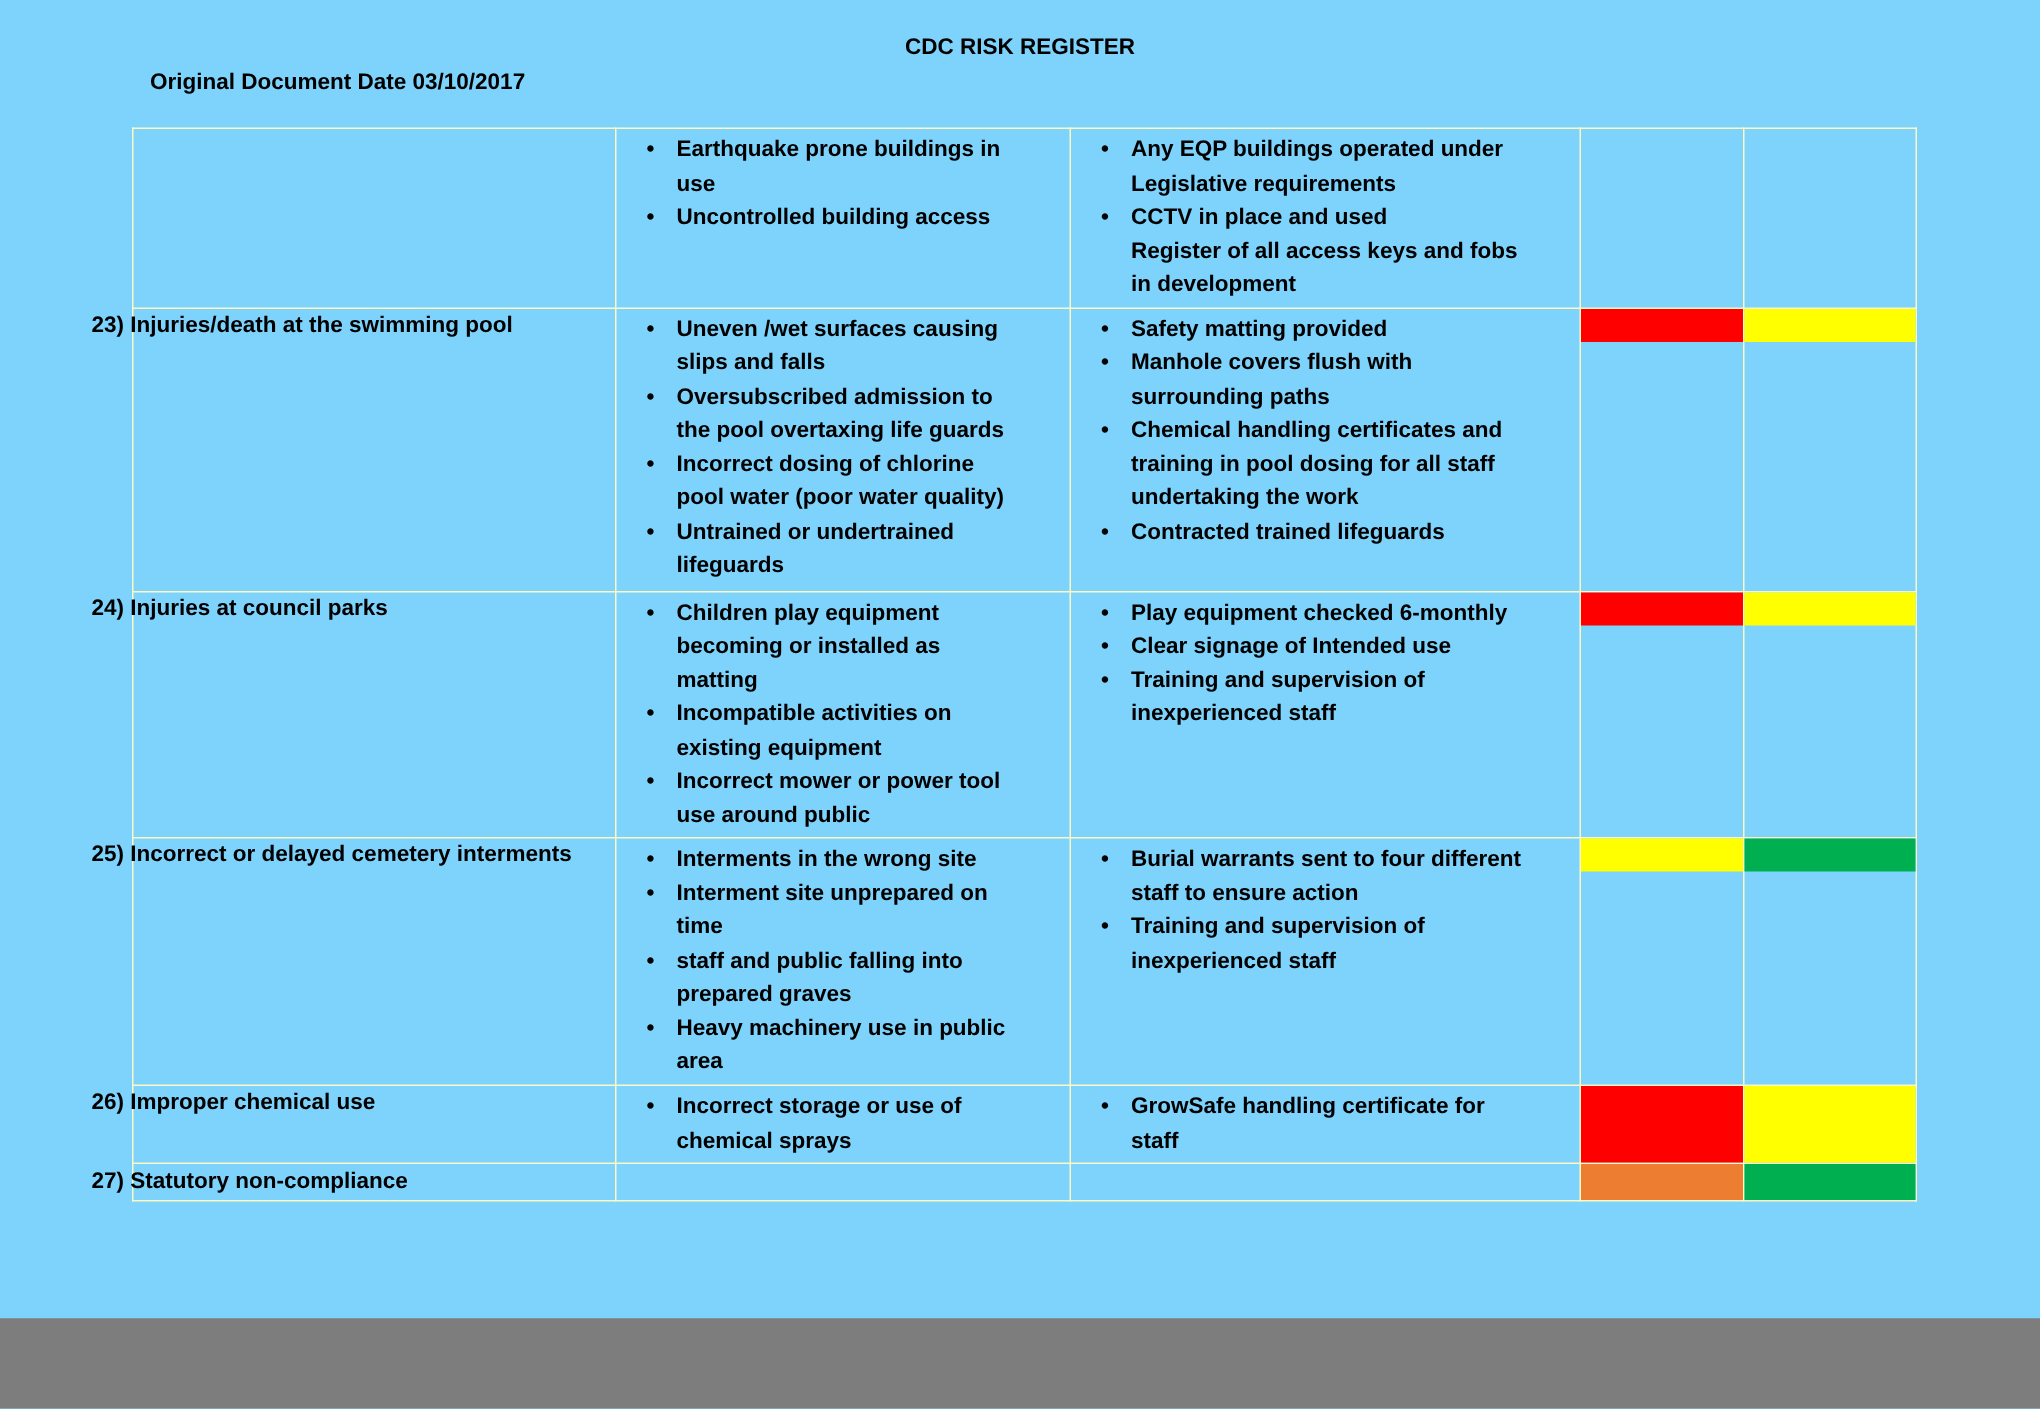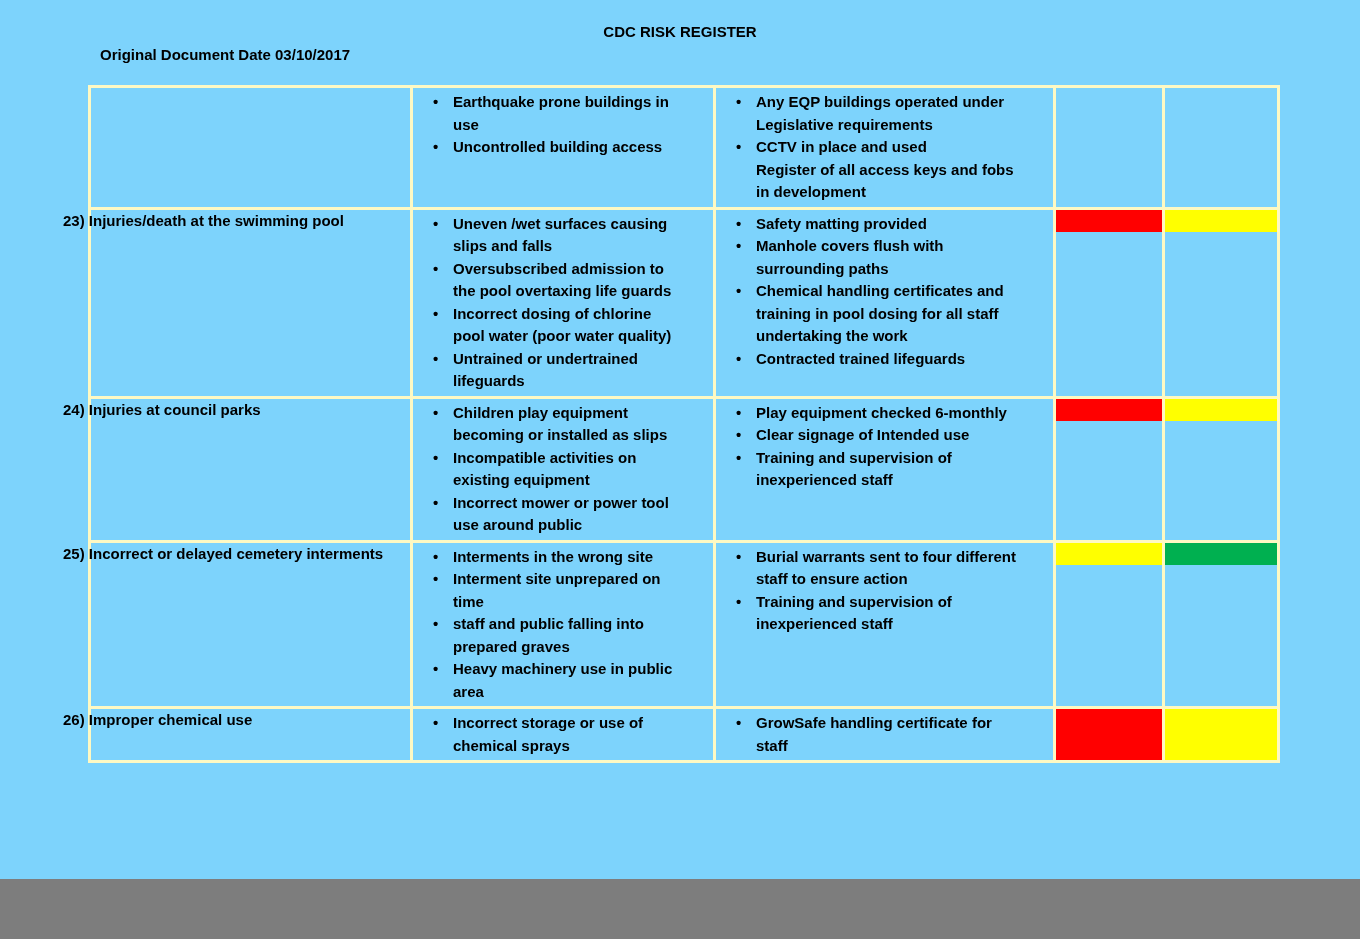--- a/index.html
+++ b/index.html
@@ -29,21 +29,21 @@
   table.risk-table {
     position: absolute;
     left: 88px; top: 85px;
     width: 1189px;
     border-collapse: collapse;
     table-layout: fixed;
     font-size: 15px;
     font-weight: 700;
     color: #000;
   }
-  .risk-table td { border: 3px solid #fef9c3; vertical-align: top; padding: 0; }
+  .risk-table td { border: 1px solid #fef9c3; vertical-align: top; padding: 0; }
   tr.r-cont { height: 118px; }
   tr.r-23   { height: 189px; }
   tr.r-24   { height: 141px; padding-left: 32px; }
   tr.r-25   { height: 165px; padding-left: 40px; }
   tr.r-26   { height: 47px; }
   tr.r-head { height: 47px; }
   tr.r-27   { height: 25px; }
 
   .title-cell {
     padding: 3px 16px 3px 36px;
@@ -173,21 +173,21 @@
         </td>
         <td class="rating-cell">
           <div class="bar" style="background-color: rgb(255, 255, 0);"></div>
         </td>
       </tr>
 
       <tr class="r-24">
         <td class="title-cell">24) Injuries at council parks</td>
         <td>
           <ul class="items">
-            <li>Children play equipment becoming or installed as slips</li>
+            <li>Children play equipment becoming or installed as matting</li>
             <li>Incompatible activities on existing equipment</li>
             <li>Incorrect mower or power tool use around public</li>
           </ul>
         </td>
         <td>
           <ul class="items">
             <li>Play equipment checked 6-monthly</li>
             <li>Clear signage of Intended use</li>
             <li>Training and supervision of inexperienced staff</li>
           </ul>
@@ -238,20 +238,31 @@
         </td>
         <td class="rating-cell">
           <div class="bar full" style="background-color: rgb(255, 0, 0);"></div>
         </td>
         <td class="rating-cell">
           <div class="bar full" style="background-color: rgb(255, 255, 0);"></div>
         </td>
       </tr>
 
 
+      <tr class="r-27">
+        <td class="title-cell">27) Statutory non-compliance</td>
+        <td></td>
+        <td></td>
+        <td class="rating-cell">
+          <div class="bar full" style="background-color: rgb(237, 125, 49);"></div>
+        </td>
+        <td class="rating-cell">
+          <div class="bar full" style="background-color: rgb(0, 176, 80);"></div>
+        </td>
+      </tr>
 
     </tbody>
   </table>
 
   <div class="page-number">13</div>
   <div class="last-review">LAST REVIEW DATE 6/12/2023</div>
   <div class="doc-id">DOC ID 39844</div>
 
 </div>
 

